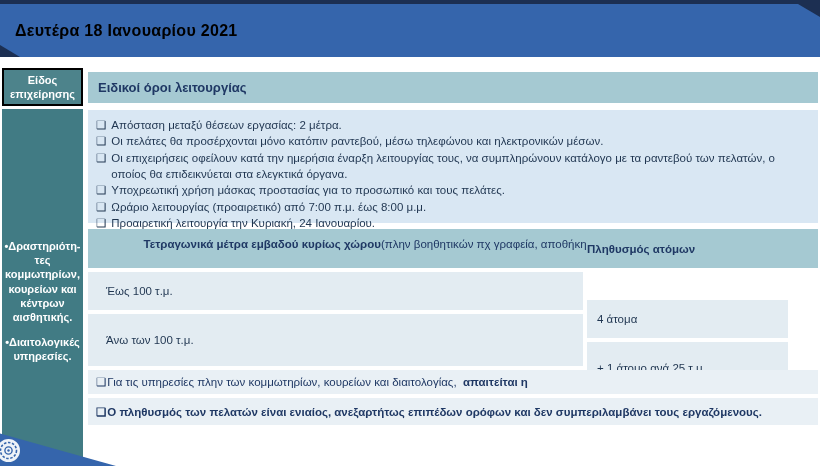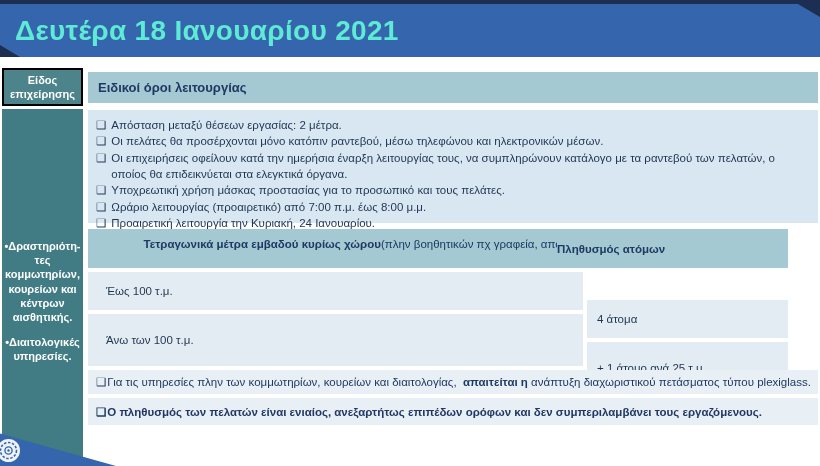--- a/index.html
+++ b/index.html
@@ -9,21 +9,21 @@
     background:#ffffff; font-family:"Liberation Sans", sans-serif;
   }
 
   
   .ribbon { position:absolute; left:0; top:0; width:820px; height:57px; background:#1c2f52; }
   .ribbon-inner {
     position:absolute; left:0; top:4px; right:0; bottom:0; background:#3565ac;
     clip-path:polygon(0 0, calc(100% - 22px) 0, 100% 13px, 100% 100%, 20px 100%, 0 calc(100% - 12px));
     display:flex; align-items:center; padding-left:15px;
   }
-  .ribbon-title { color:#5eead4; font-size:28px; font-weight:bold; letter-spacing:0.3px; }
+  .ribbon-title { color:#000000; font-size:16px; font-weight:bold; letter-spacing:0.3px; }
 
   
   .sidebar-header {
     position:absolute; left:2px; top:68px; width:81px; height:38px;
     background:#4d838b; border:2px solid #000000;
     color:#ffffff; font-weight:bold; font-size:11px; line-height:1.3;
     display:flex; align-items:center; justify-content:center; text-align:center;
   }
   .sidebar-body {
     position:absolute; left:2px; top:109px; width:81px; height:384px;
@@ -49,21 +49,21 @@
   .bullet-glyph { flex:none; margin-right:5px; }
 
   
   .th-left {
     position:absolute; left:88px; top:229px; width:558px; height:39px;
     background:#a5c9d2; color:#1f3864; font-size:11.5px; line-height:1.35;
     display:flex; flex-direction:row; justify-content:center; padding:8px 10px;
   }
   .th-bold { font-weight:bold; }
   .th-right {
-    position:absolute; left:557px; top:229px; width:231px; height:39px;
+    position:absolute; left:587px; top:229px; width:231px; height:39px;
     background:#a5c9d2; color:#1f3864; font-weight:bold; font-size:11.5px;
     display:flex; align-items:center; padding-left:0;
   }
   .cell {
     position:absolute; background:#e3ecf2; color:#1f3550; font-size:11.5px;
     display:flex; align-items:center; padding-left:10px;
   }
   .c-r1 { top:272px; height:38px; }
   .c-r2 { top:314px; height:52px; }
   .c-left { left:88px; width:495px;padding-left:18px; }
@@ -155,21 +155,20 @@
     <span>Άνω των 100 τ.μ.</span>
   </div>
   <div class="cell c-r2 c-right">
     <span>+ 1 άτομο ανά 25 τ.μ.</span>
   </div>
 
   <div class="note note-1">
     <span class="bullet-glyph">❑</span>
     <span class="plain-part">Για τις υπηρεσίες πλην των κομμωτηρίων, κουρείων και διαιτολογίας,  </span>
     <span class="bold-part">απαιτείται η</span>
-    <span class="plain-part"> ανάπτυξη διαχωριστικού πετάσματος τύπου plexiglass.</span>
   </div>
   <div class="note note-2">
     <span class="bullet-glyph">❑</span>
     <span class="bold-part">Ο πληθυσμός των πελατών είναι ενιαίος, ανεξαρτήτως επιπέδων ορόφων και δεν συμπεριλαμβάνει τους εργαζόμενους.</span>
   </div>
 
   <div class="corner-triangle"></div>
   <svg class="emblem" viewBox="0 0 25 25">
     <circle cx="12.5" cy="12.5" r="11.5" fill="#eef3f8"></circle>
     <circle cx="12.5" cy="12.5" r="8" fill="none" stroke="#3565ac" stroke-width="1.6" stroke-dasharray="2.5 1.6"></circle>

